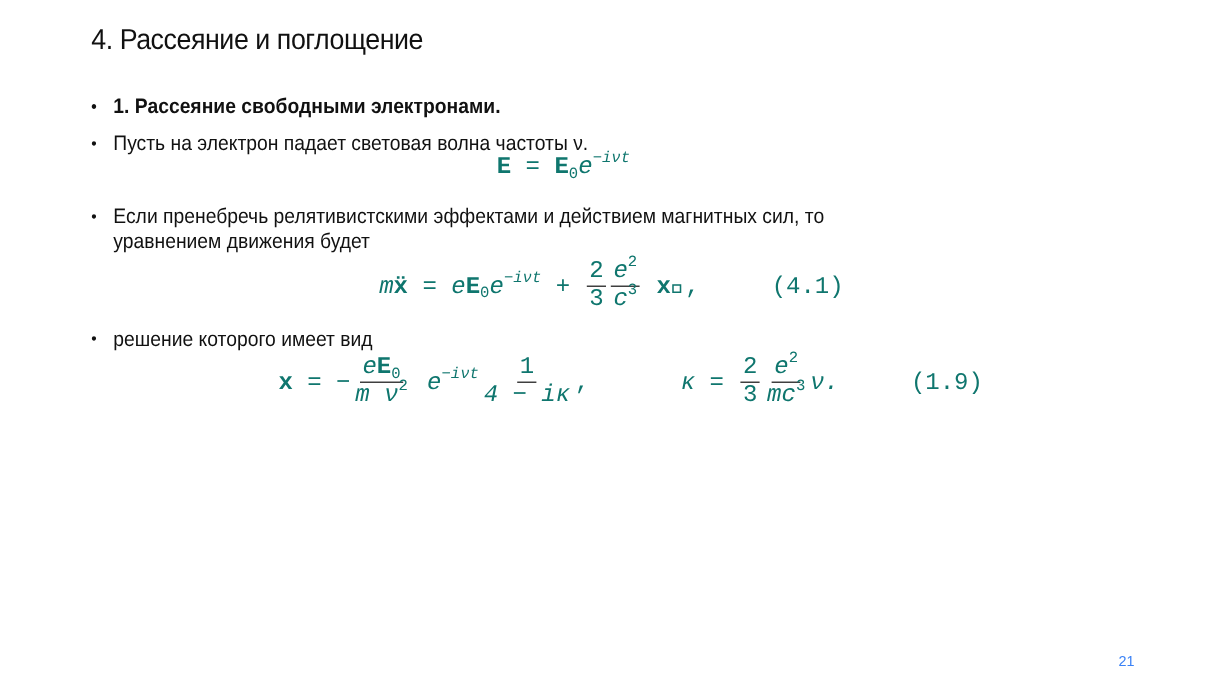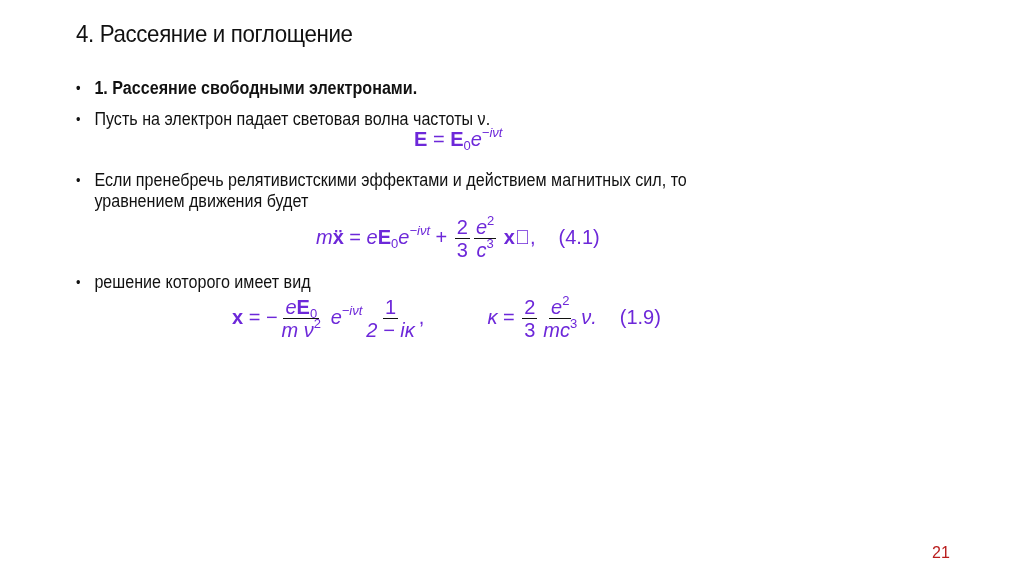--- a/index.html
+++ b/index.html
@@ -12,32 +12,32 @@
     letter-spacing: -0.4px; transform: scaleX(0.93); transform-origin: left;
   }
   .bullet {
     position: absolute; left: 76px; font-size: 17.5px; color: #111; line-height: 21px;
     transform: scaleX(0.92); transform-origin: left;
   }
   .bullet .dot { display: inline-block; width: 20px; font-size: 14px; vertical-align: 1px; }
   .bullet .txt { display: inline-block; vertical-align: top; }
   .bold { font-weight: bold; }
   .math {
-    position: absolute; font-family: Liberation Sans, sans-serif; font-size: 20px; color: #6d28d9;
+    position: absolute; font-family: Liberation Mono, monospace; font-size: 20px; color: #0f766e;
     white-space: nowrap;
   }
   .math i { font-style: italic; }
   .math b { font-weight: bold; }
   .frac { display: inline-flex; flex-direction: column; align-items: center; vertical-align: middle; margin: 0 2px; }
   .frac .num { border-bottom: 1.3px solid #111; padding: 0 2px; line-height: 22px; }
   .frac .den { padding: 0 2px; line-height: 22px; }
   sup { font-size: 13px; vertical-align: 9px; line-height: 0; }
   sub { font-size: 13px; vertical-align: -4px; line-height: 0; }
-  .eqnum { display: inline-block; margin-left: 23px; }
-  .pagenum { position: absolute; left: 932px; top: 544px; font-size: 16px; color: #b91c1c; }
+  .eqnum { display: inline-block; margin-left: 60px; }
+  .pagenum { position: absolute; left: 932px; top: 544px; font-size: 12px; color: #3b82f6; }
 </style>
 </head>
 <body>
 
 <div class="title">4. Рассеяние и поглощение</div>
 
 <div class="bullet bold" style="top:78px;">
   <span class="dot">•</span><span class="txt">1. Рассеяние свободными электронами.</span>
 </div>
 
@@ -66,21 +66,21 @@
 <div class="bullet" style="top:272px;">
   <span class="dot">•</span><span class="txt">решение которого имеет вид</span>
 </div>
 
 <div class="math" style="left:232px; top:296px;">
   <b>x</b><span> = </span> <span>−</span><span class="frac">
       <span class="num"><i>e</i><b>E</b><sub>0</sub></span>
       <span class="den"><i>m ν</i><sup>2</sup></span>
     </span> <i>e</i><sup><i>−iνt</i></sup><span class="frac">
       <span class="num">1</span>
-      <span class="den"><i>2 − iκ</i></span>
+      <span class="den"><i>4 − iκ</i></span>
     </span><span>,</span>
   <span style="display:inline-block; width:52px;"></span>
   <i>κ</i><span> = </span><span class="frac">
       <span class="num">2</span>
       <span class="den">3</span>
     </span><span class="frac">
       <span class="num"><i>e</i><sup>2</sup></span>
       <span class="den"><i>mc</i><sup>3</sup></span>
     </span><i>ν.</i><span class="eqnum">(1.9)</span>
 </div>

